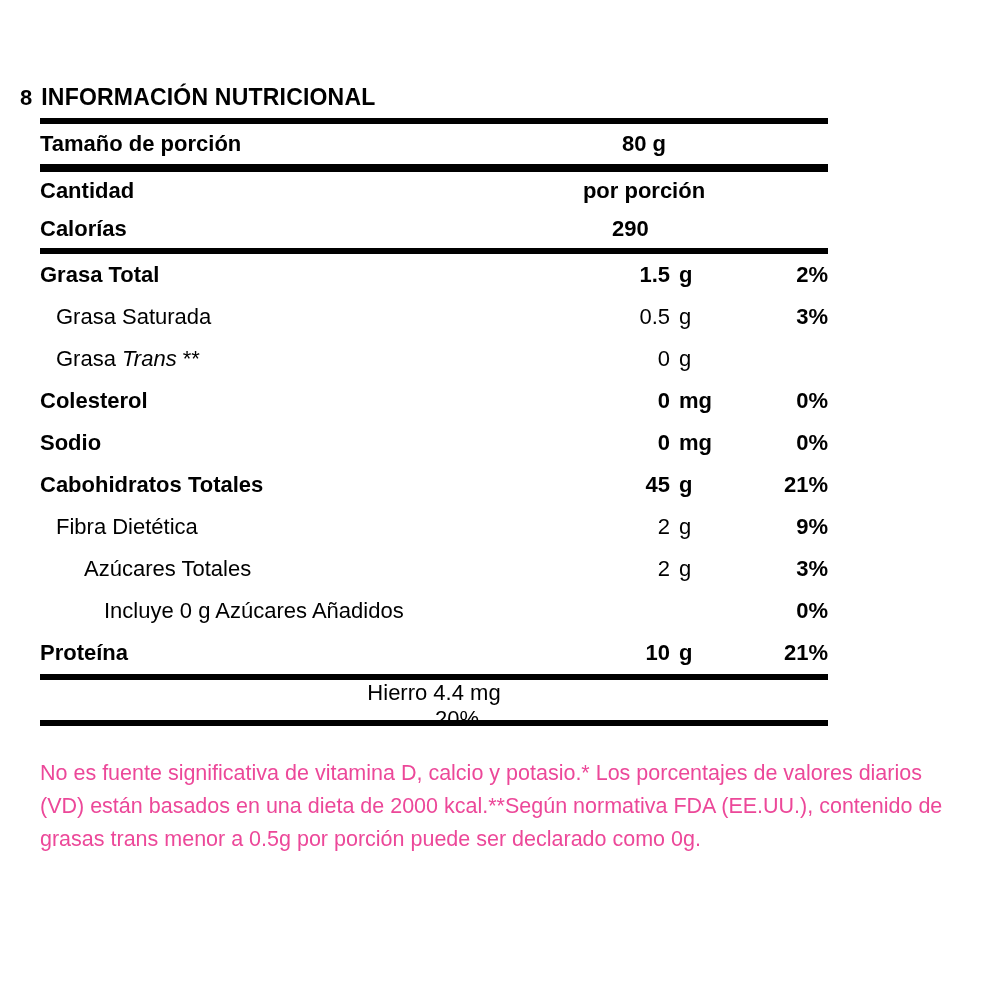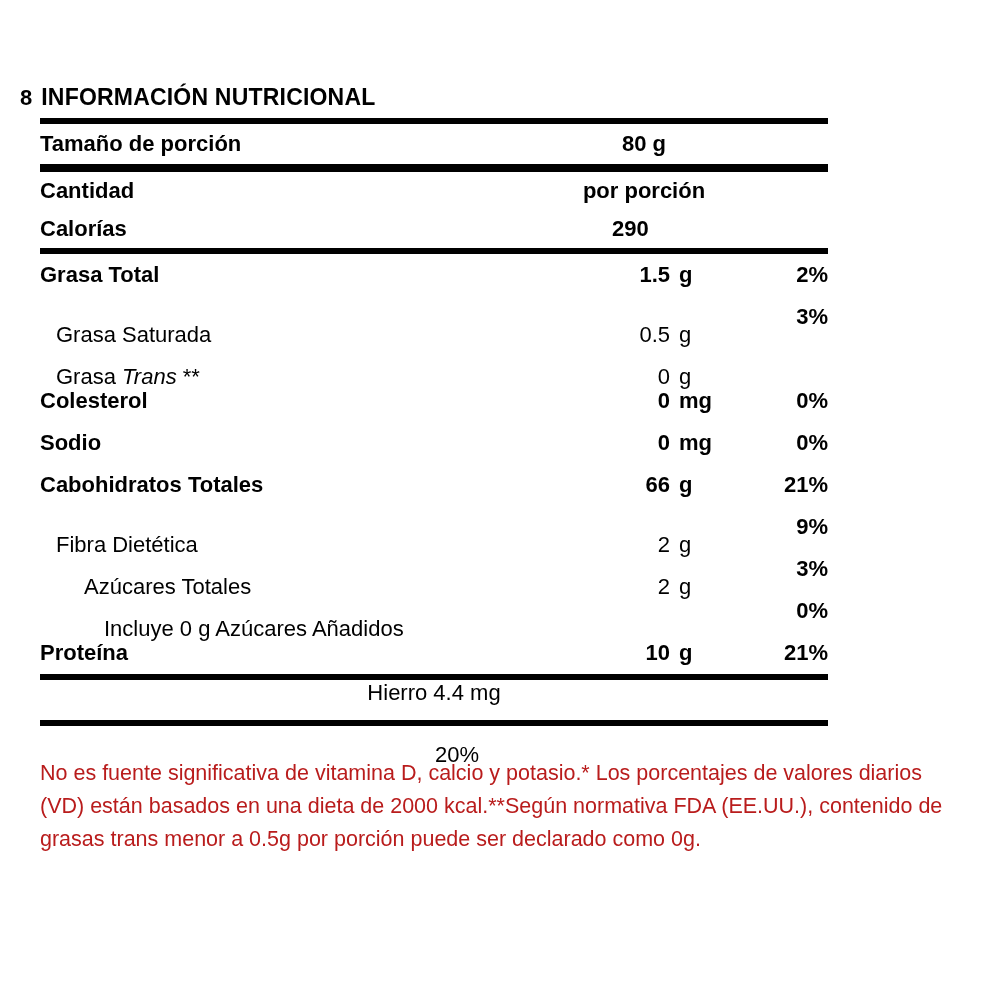--- a/index.html
+++ b/index.html
@@ -100,21 +100,21 @@
     white-space: nowrap;
   }
   .dv {
     flex: 0 0 auto;
     width: 90px;
     text-align: right;
     font-size: 22px;
     font-weight: bold;
     white-space: nowrap;
   }
-  .num.reg, .unit.reg, .dv.reg, .label.reg { font-weight: normal; margin-top: 36px; }
+  .num.reg, .unit.reg, .dv.reg, .label.reg { font-weight: normal; }
 
   
   .row-serving   { height: 40px; align-items: center; }
   .row-amount    { height: 38px; align-items: center; }
   .row-calories  { height: 38px; align-items: center; }
   .row-dvhead    { height: 42px; align-items: center; }
   .row-nutrient  { height: 42px; align-items: center; }
   .row-iron      { height: 40px; align-items: center; flex-direction: column; }
 
   
@@ -136,21 +136,21 @@
   }
 
   
   .footnote {
     position: absolute;
     left: 40px;
     top: 757px;
     width: 930px;
     font-size: 21.5px;
     line-height: 33px;
-    color: #b91c1c;
+    color: #ec4899;
   }
 </style>
 </head>
 <body>
 
 <div class="panel">
 
   <div class="title-row">
     <span class="title-num">8</span>
     <span class="title-text">INFORMACIÓN NUTRICIONAL</span>
@@ -209,21 +209,21 @@
           <span class="dv">0%</span>
         </div>
         <div class="row row-nutrient">
           <span class="label bold">Sodio</span>
           <span class="num">0</span>
           <span class="unit">mg</span>
           <span class="dv">0%</span>
         </div>
         <div class="row row-nutrient">
           <span class="label bold">Cabohidratos Totales</span>
-          <span class="num">66</span>
+          <span class="num">45</span>
           <span class="unit">g</span>
           <span class="dv">21%</span>
         </div>
         <div class="row row-nutrient">
           <span class="label reg ind1">Fibra Dietética</span>
           <span class="num reg">2</span>
           <span class="unit reg">g</span>
           <span class="dv">9%</span>
         </div>
         <div class="row row-nutrient">

